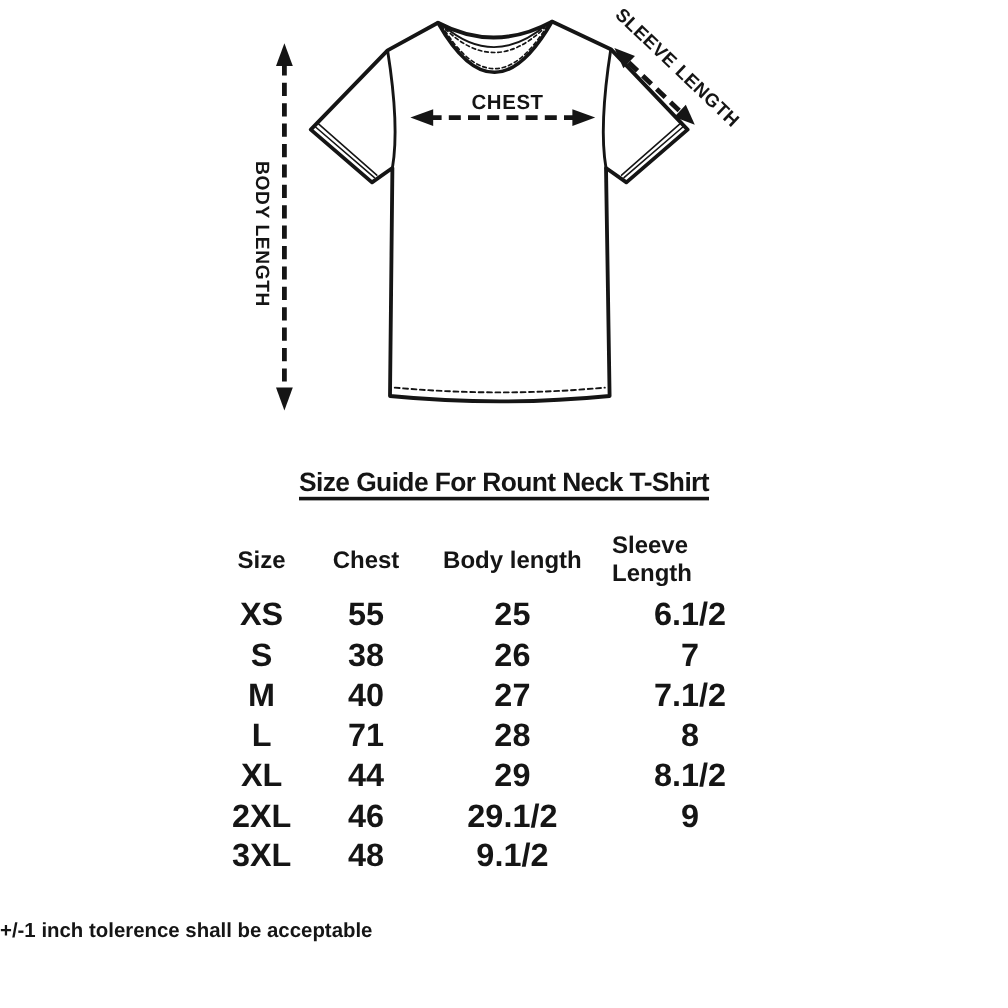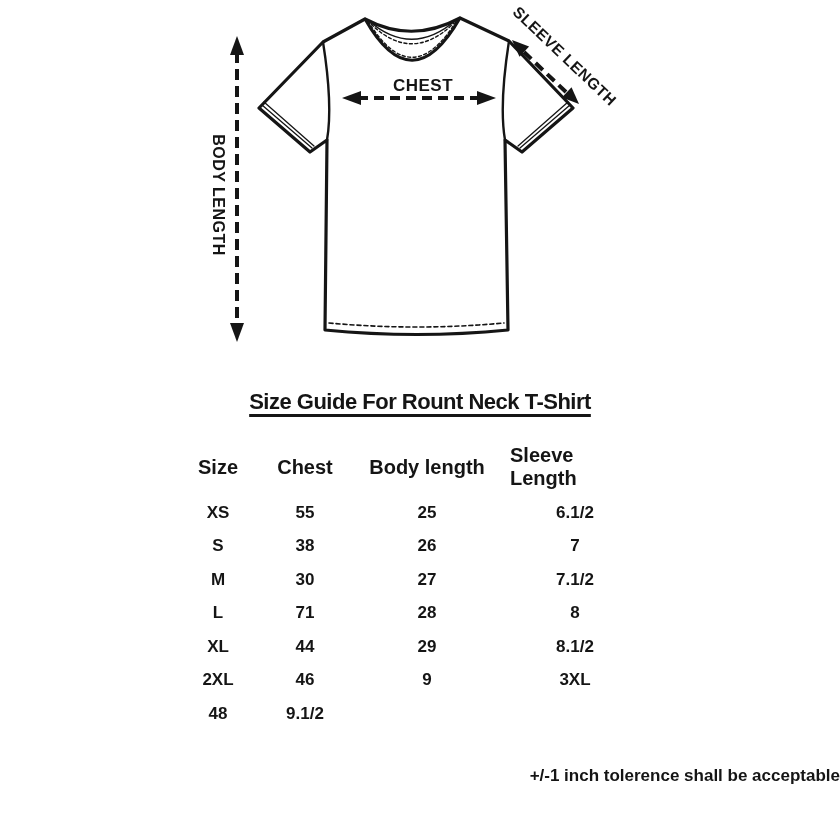--- a/index.html
+++ b/index.html
@@ -48,29 +48,29 @@
     align-items: center;
     justify-content: center;
     font-size: 20px;
     font-weight: bold;
   }
   .size-table .td {
     height: 33.5px;
     display: flex;
     align-items: center;
     justify-content: center;
-    font-size: 17px;
+    font-size: 27px;
     font-weight: bold;
   }
   .footer-note {
     position: absolute;
     top: 765px;
     left: 0;
     width: 100%;
-    text-align: right;
+    text-align: left;
     font-size: 17px;
     font-weight: bold;
     line-height: 22px;
     color: #151515;
   }
 </style>
 </head>
 <body>
 
 <div class="canvas">
@@ -131,36 +131,37 @@
     <div class="td">55</div>
     <div class="td">25</div>
     <div class="td">6.1/2</div>
 
     <div class="td">S</div>
     <div class="td">38</div>
     <div class="td">26</div>
     <div class="td">7</div>
 
     <div class="td">M</div>
-    <div class="td">30</div>
+    <div class="td">40</div>
     <div class="td">27</div>
     <div class="td">7.1/2</div>
 
     <div class="td">L</div>
     <div class="td">71</div>
     <div class="td">28</div>
     <div class="td">8</div>
 
     <div class="td">XL</div>
     <div class="td">44</div>
     <div class="td">29</div>
     <div class="td">8.1/2</div>
 
     <div class="td">2XL</div>
     <div class="td">46</div>
+    <div class="td">29.1/2</div>
     <div class="td">9</div>
 
     <div class="td">3XL</div>
     <div class="td">48</div>
     <div class="td">9.1/2</div>
   </div>
 
   <div class="footer-note">
     <div>+/-1 inch tolerence shall be acceptable</div>
   </div>

